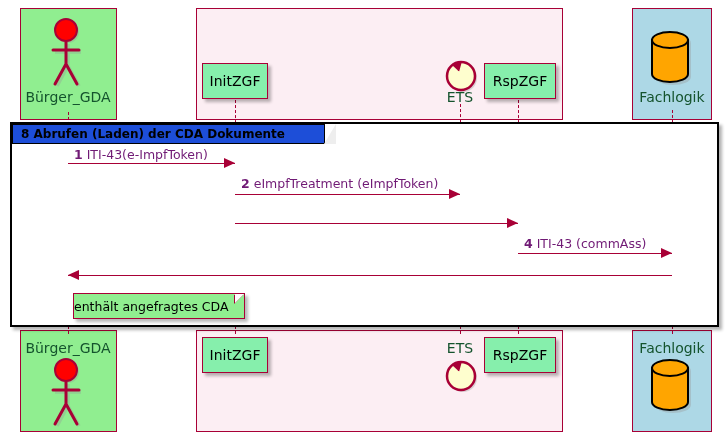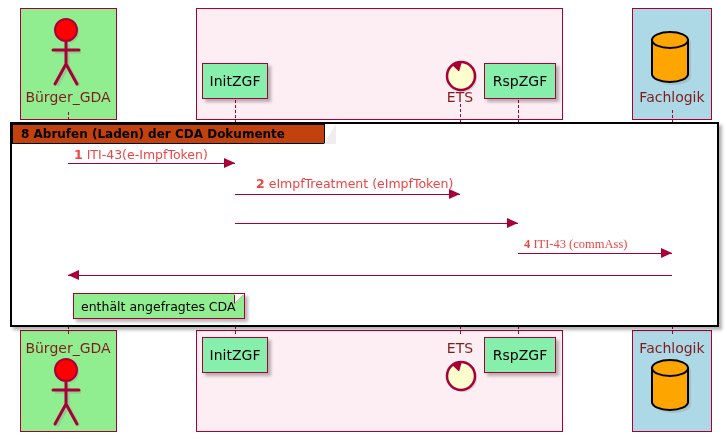--- a/index.html
+++ b/index.html
@@ -49,41 +49,41 @@
     align-items: center;
     justify-content: center;
     box-shadow: 3px 3px 3px rgba(0,0,0,0.28);
     white-space: nowrap;
   }
 
   
   .plabel {
     position: absolute;
     font-size: 14px;
-    color: #7f1d1d;
+    color: #14532d;
     text-align: center;
     white-space: nowrap;
     line-height: 1;
   }
 
   
   .icon-svg { position: absolute; }
 
   
   .group-frame {
     position: absolute;
     box-sizing: border-box;
     background: #FFFFFF;
     border: 2px solid #000000;
     box-shadow: 3px 3px 3px rgba(0,0,0,0.30);
   }
   .group-header {
     position: absolute;
     box-sizing: border-box;
-    background: #c2410c;
+    background: #1d4ed8;
     border: 1px solid #000000;
     font-size: 12px;
     font-weight: bold;
     color: #000000;
     display: flex;
     align-items: center;
     padding-left: 8px;
     white-space: nowrap;
   }
   .group-header::after {
@@ -114,37 +114,36 @@
     border-left: 11px solid #A80036;
   }
   .msg-head.left {
     border-top: 5px solid transparent;
     border-bottom: 5px solid transparent;
     border-right: 11px solid #A80036;
   }
   .msg-label {
     position: absolute;
     font-size: 12.5px;
-    color: #ef4444;
+    color: #701a75;
     white-space: nowrap;
     line-height: 1;
   }
   .msg-label b { font-weight: bold; }
 
   
   .note {
     position: absolute;
     box-sizing: border-box;
     background: #90EE90;
     border: 1px solid #A80036;
     font-size: 12.5px;
     color: #000000;
     display: flex;
     align-items: center;
-    padding-left: 7px;
     white-space: nowrap;
     box-shadow: 3px 3px 3px rgba(0,0,0,0.28);
   }
   .note-fold {
     position: absolute;
     width: 0; height: 0;
     border-style: solid;
     border-width: 9px 9px 0 0;
     border-color: #FCFCFC transparent transparent transparent;
     filter: drop-shadow(-1px 1px 0 #A80036);
@@ -210,31 +209,31 @@
     <span>8 Abrufen (Laden) der CDA Dokumente</span>
   </div>
 
   <div class="msg-label" style="left:74px; top:149px;">
     <b>1</b> 
     <span>ITI-43(e-ImpfToken)</span>
   </div>
   <div class="msg-line" style="left:68px; top:163px; width:167px;"></div>
   <div class="msg-head right" style="left:224px; top:158px;"></div>
 
-  <div class="msg-label" style="left:256px; top:178px;">
+  <div class="msg-label" style="left:241px; top:178px;">
     <b>2</b> 
     <span>eImpfTreatment (eImpfToken)</span>
   </div>
   <div class="msg-line" style="left:235px; top:194px; width:225px;"></div>
   <div class="msg-head right" style="left:449px; top:189px;"></div>
 
   <div class="msg-line" style="left:235px; top:223px; width:283px;"></div>
   <div class="msg-head right" style="left:507px; top:218px;"></div>
 
-  <div class="msg-label" style="left:524px; top:238px;font-family:Liberation Serif, serif;">
+  <div class="msg-label" style="left:524px; top:238px;">
     <b>4</b> 
     <span>ITI-43 (commAss)</span>
   </div>
   <div class="msg-line" style="left:518px; top:253px; width:154px;"></div>
   <div class="msg-head right" style="left:661px; top:248px;"></div>
 
   <div class="msg-line" style="left:68px; top:275px; width:604px;"></div>
   <div class="msg-head left" style="left:68px; top:270px;"></div>
 
   <div class="note" style="left:73px; top:293px; width:172px; height:26px;">

